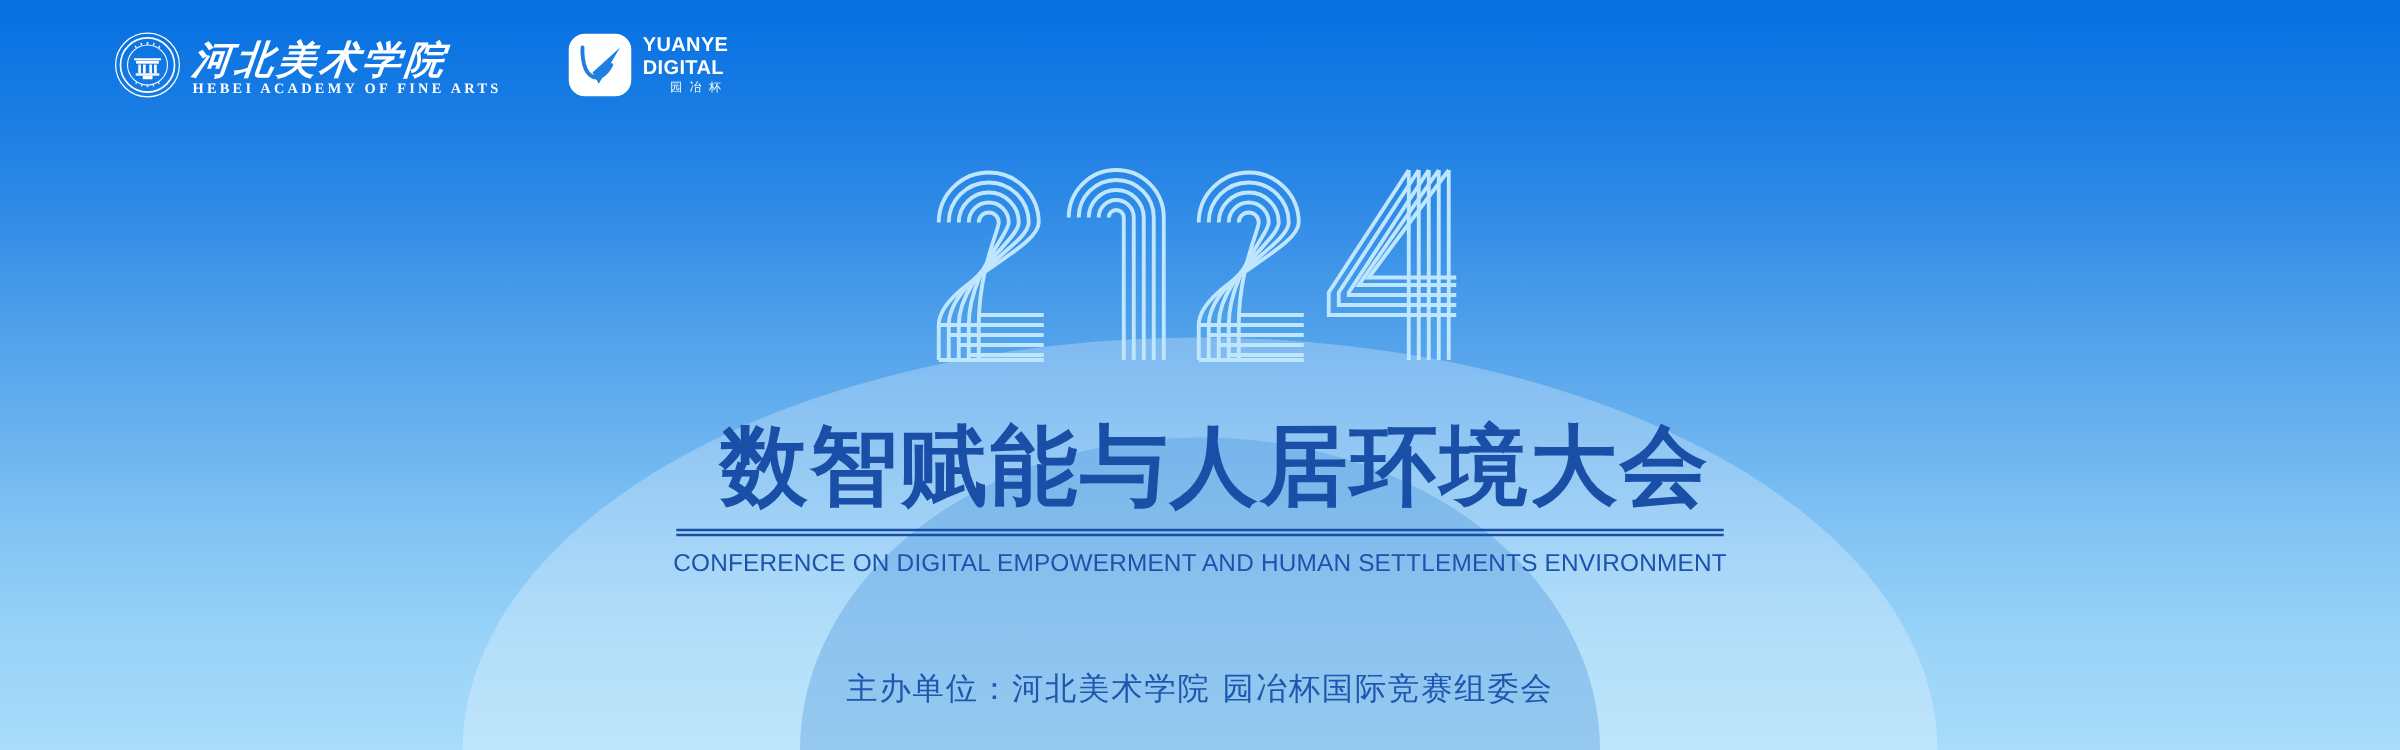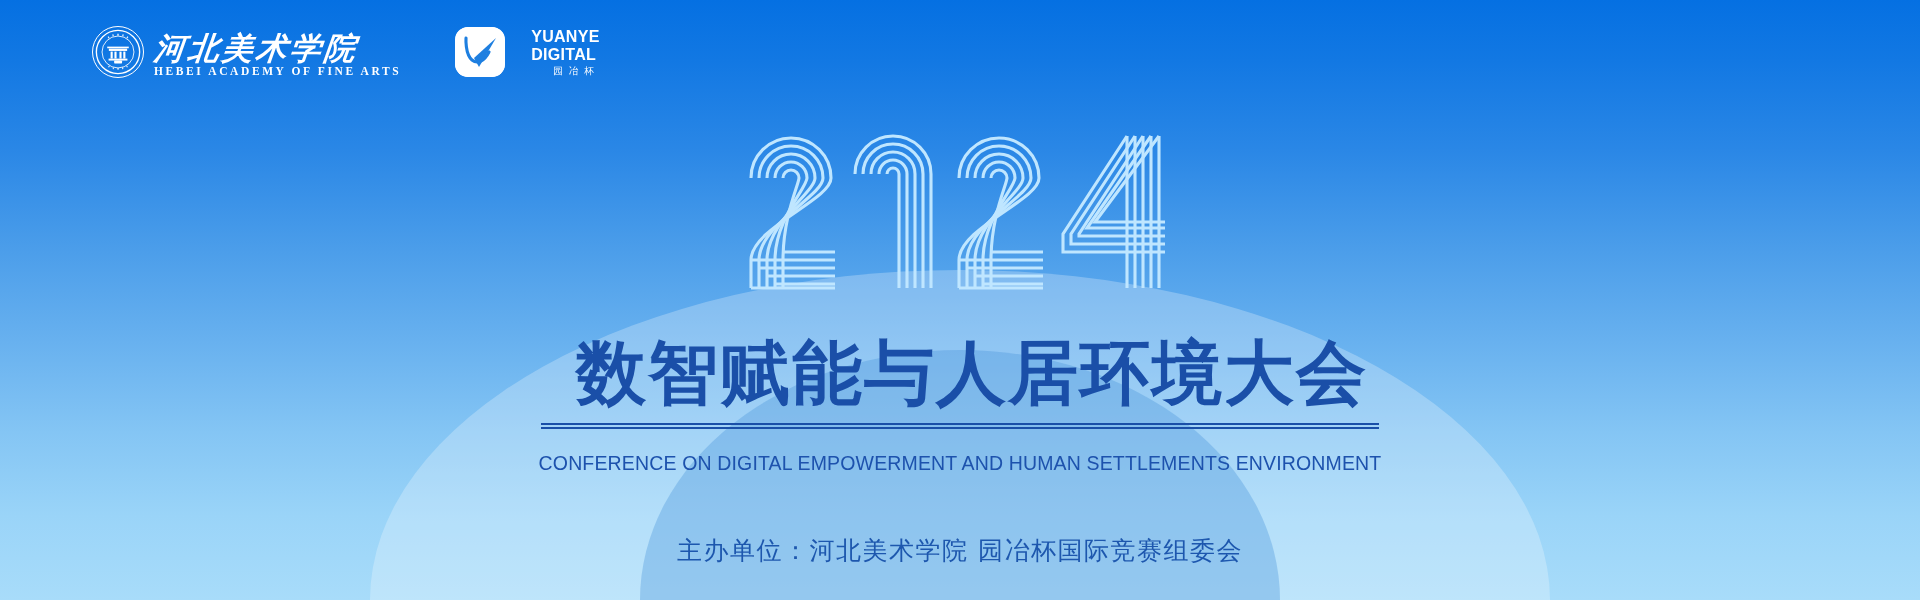--- a/index.html
+++ b/index.html
@@ -80,21 +80,21 @@
     font-size:11.5px;
     font-weight:700;
     color:#ffffff;
     letter-spacing:2.6px;
     line-height:1;
     white-space:nowrap;
     text-align:center;
   }
 
   
-  .yuanye-logo{ display:flex; align-items:center; gap:26px; }
+  .yuanye-logo{ display:flex; align-items:center; gap:9px; }
   .yuanye-mark{
     width:50px; height:50px; flex:0 0 50px;
     background:#ffffff;
     border-radius:13px;
     position:relative;
     overflow:hidden;
   }
   .yuanye-mark svg{ display:block; width:100%; height:100%; }
   .yuanye-text{ display:flex; flex-direction:column; line-height:1; }
   .yuanye-l1, .yuanye-l2{
@@ -149,21 +149,21 @@
   }
   .rule-group{
     width:838px;
     margin:15px auto 0 auto;
     height:5px;
   }
   .rule{ height:1.6px; background:#1a4fa8; width:100%; }
   .rule + .rule{ margin-top:2.4px; }
 
   #sub-title{
-    margin-top:24px;
+    margin-top:12px;
     font-family:"Liberation Sans", sans-serif;
     font-weight:400;
     font-size:19.5px;
     color:#1d52ad;
     letter-spacing:.15px;
     white-space:nowrap;
   }
 
   
   #organizer{

